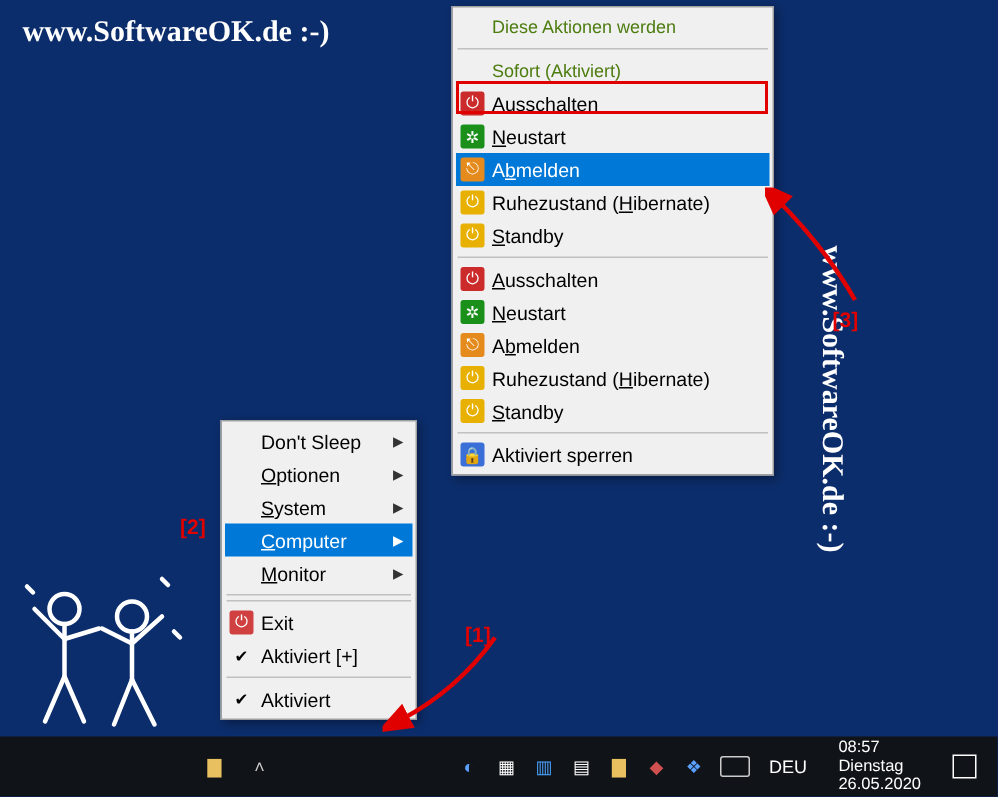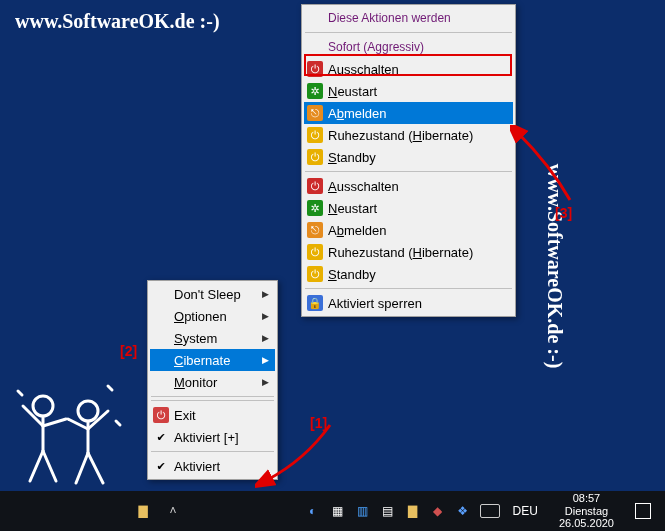--- a/index.html
+++ b/index.html
@@ -65,21 +65,21 @@
     background: #0078d7;
     color: #fff;
   }
   .menu-item.highlight.has-sub::after { color: #fff; }
   .menu-sep {
     height: 1px;
     background: #c0c0c0;
     margin: 3px 1px;
   }
   .menu-header {
-    color: #701a75;
+    color: #4d7c0f;
     padding: 4px 6px 4px 24px;
     font-size: 12px;
   }
   .menu-icon {
     position: absolute;
     left: 3px; top: 3px;
     width: 16px; height: 16px;
     display: flex;
     align-items: center; justify-content: center;
     font-size: 11px;
@@ -134,21 +134,21 @@
   .tray-ic {
     width: 16px; height: 16px;
     display:flex; align-items:center; justify-content:center;
     font-size: 12px;
   }
   .taskbar .left-icons {
     display:flex; align-items:center; gap: 14px;
     padding-left: 135px;
   }
   .clock {
-    text-align: center;
+    text-align: left;
     line-height: 1.15;
     padding: 0 8px;
     white-space: nowrap;
   }
   .notif {
     width: 16px; height: 16px;
     border: 1px solid #fff;
     margin: 0 8px 0 4px;
   }
   .lang {
@@ -197,21 +197,21 @@
   <div class="menu-item has-sub">
       <span class="underline">O</span>
       <span>ptionen</span>
     </div>
   <div class="menu-item has-sub">
       <span class="underline">S</span>
       <span>ystem</span>
     </div>
   <div class="menu-item has-sub highlight">
       <span class="underline">C</span>
-      <span>ibernate</span>
+      <span>omputer</span>
     </div>
   <div class="menu-item has-sub">
       <span class="underline">M</span>
       <span>onitor</span>
     </div>
   <div class="menu-sep"></div>
   <div class="menu-sep"></div>
   <div class="menu-item">
     <span class="menu-icon ic-exit">⏻</span>
     <span>Exit</span>
@@ -223,21 +223,21 @@
   <div class="menu-sep"></div>
   <div class="menu-item">
     <span class="menu-icon ic-check">✔</span>
     <span>Aktiviert</span>
   </div>
 </div>
 
 <div class="menu" id="menu2">
   <div class="menu-header">Diese Aktionen werden</div>
   <div class="menu-sep"></div>
-  <div class="menu-header">Sofort (Aggressiv)</div>
+  <div class="menu-header">Sofort (Aktiviert)</div>
   <div class="menu-item">
     <span class="menu-icon ic-power-red">⏻</span>
     <span><span class="underline">A</span>usschalten</span>
   </div>
   <div class="menu-item">
     <span class="menu-icon ic-restart">✲</span>
     <span><span class="underline">N</span>eustart</span>
   </div>
   <div class="menu-item highlight">
     <span class="menu-icon ic-logoff">⎋</span>

